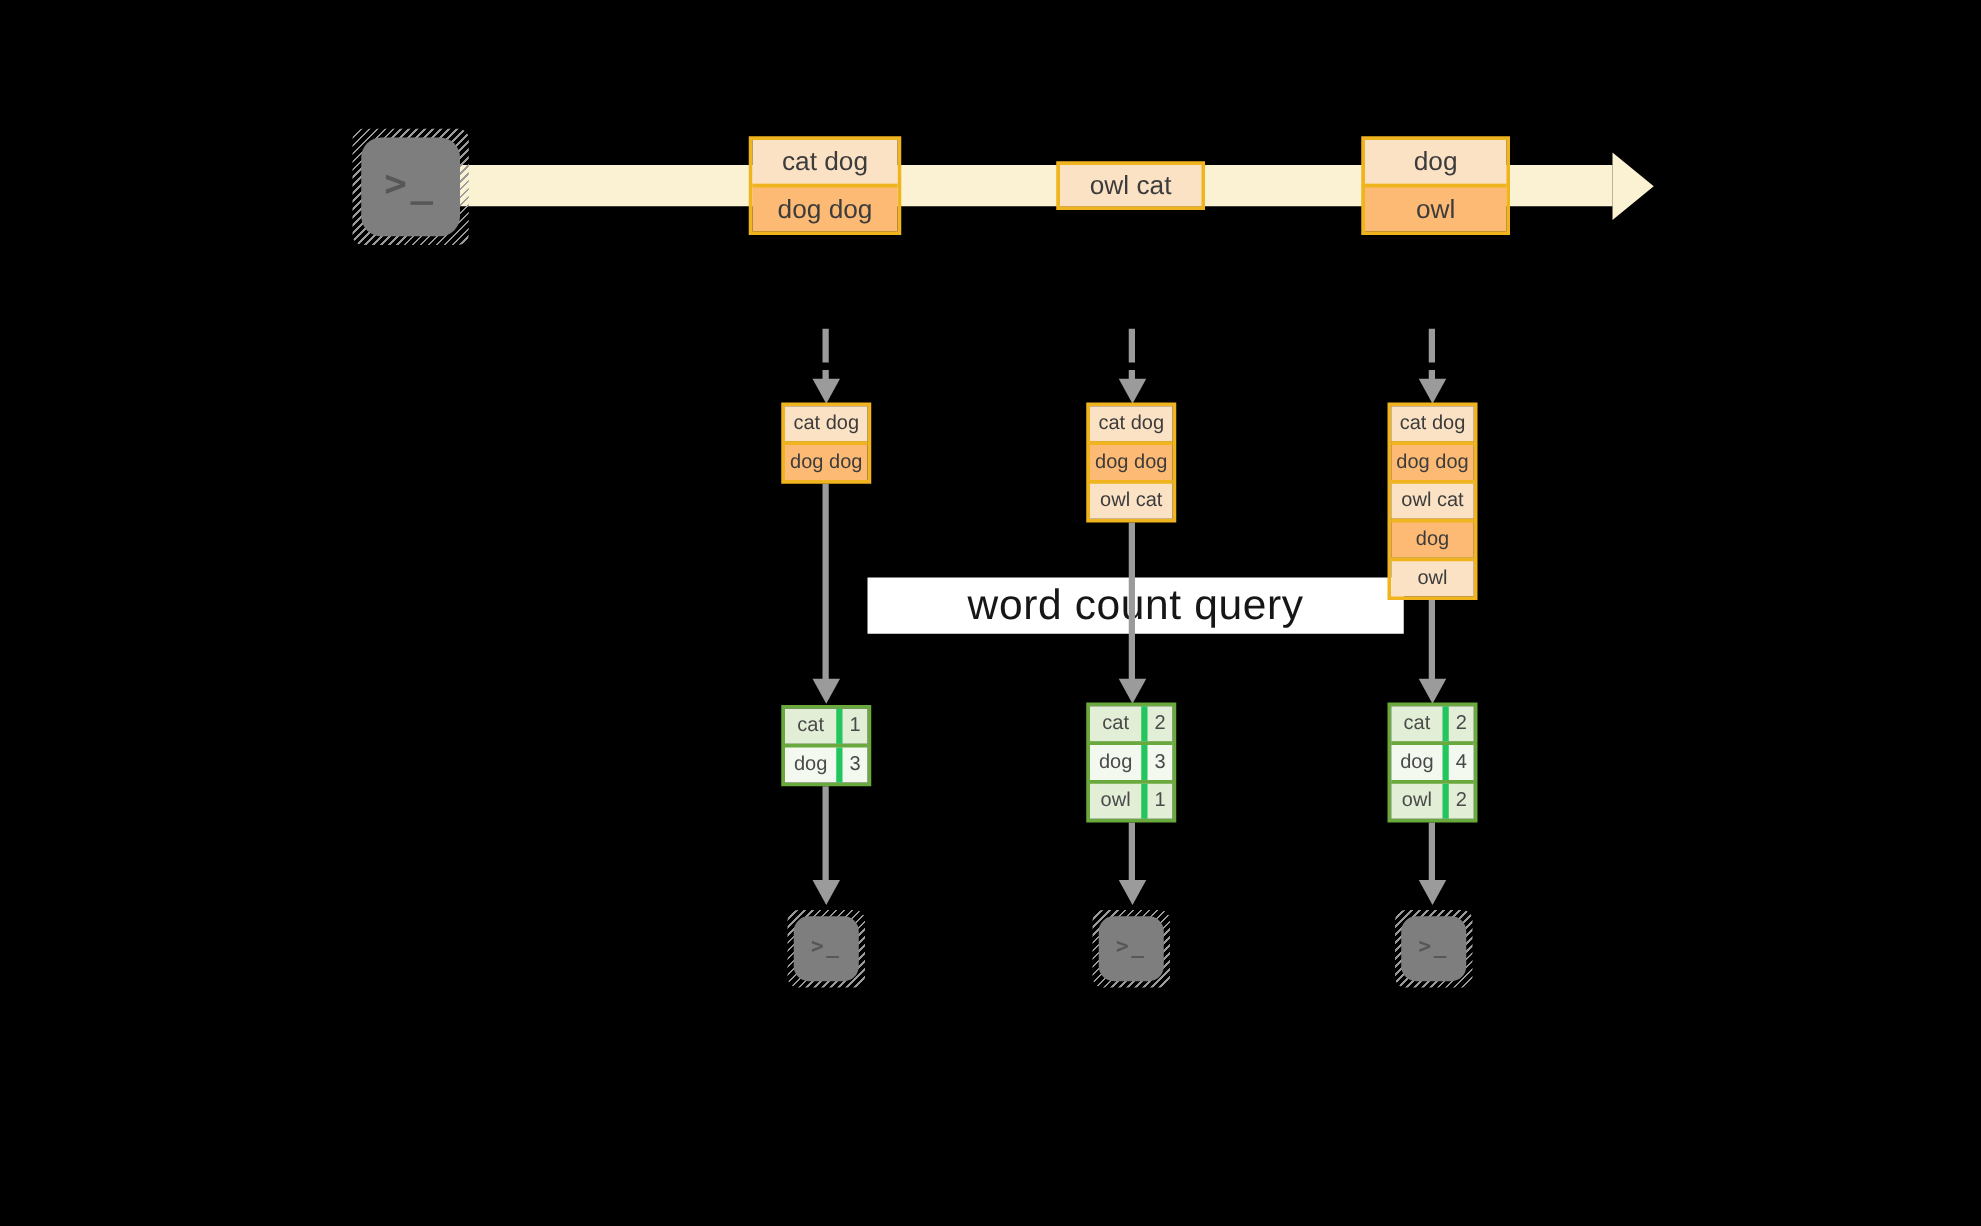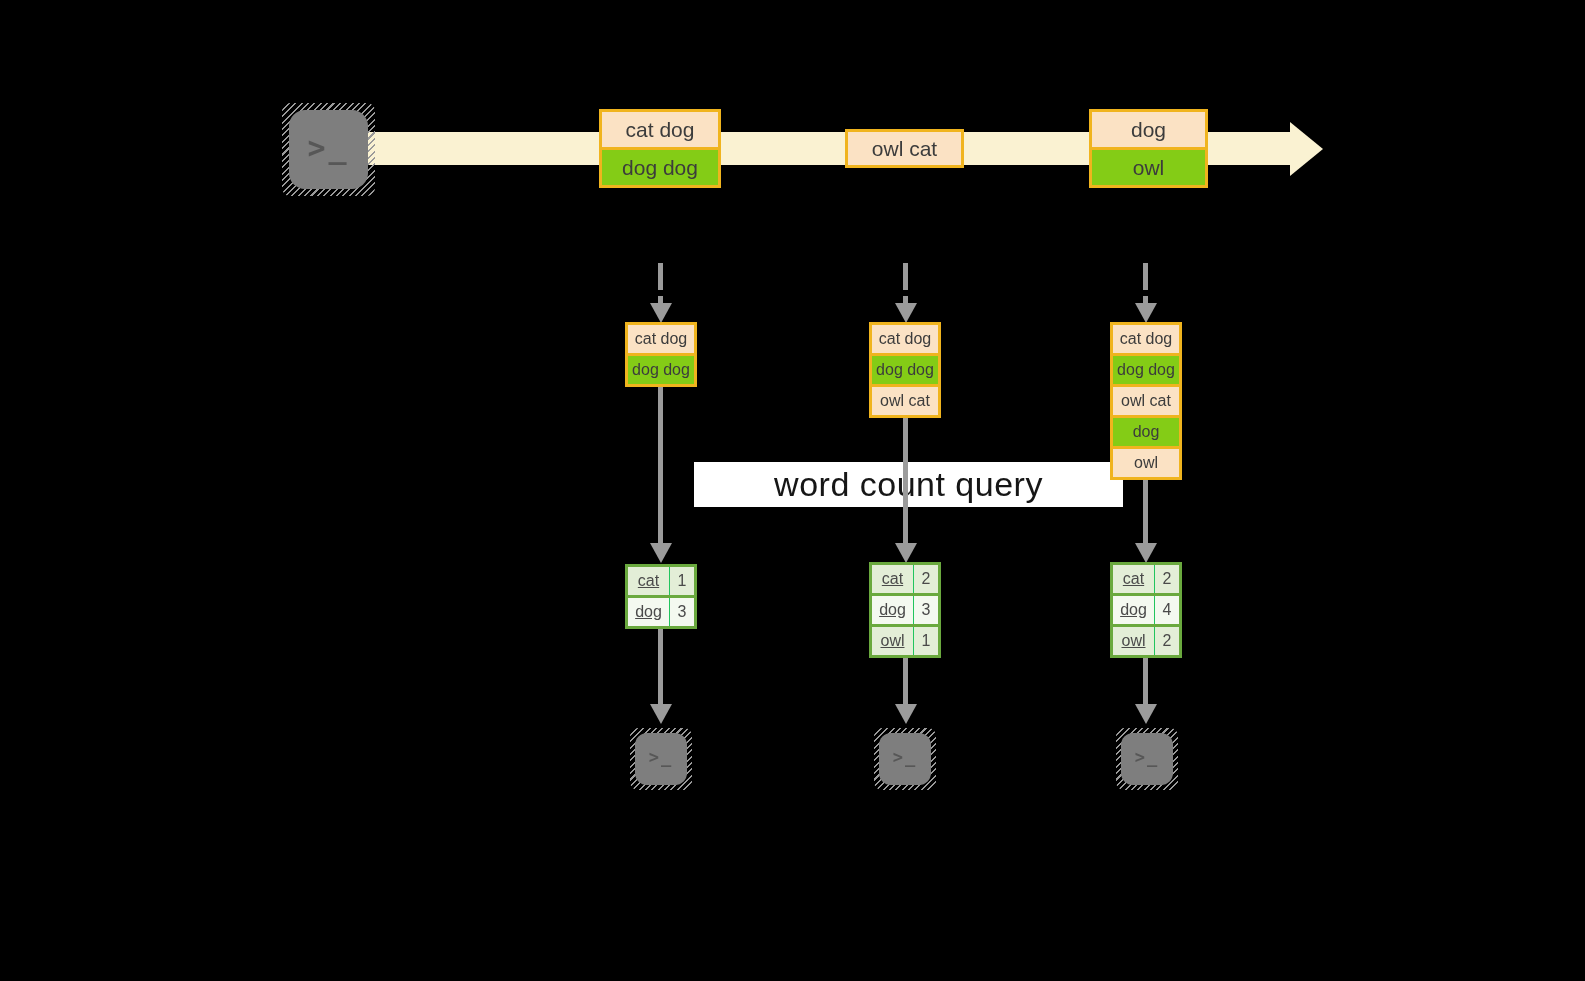--- a/index.html
+++ b/index.html
@@ -33,21 +33,21 @@
     position:absolute;left:1290px;top:122px;width:0;height:0;z-index:0;
     border-top:27px solid transparent;border-bottom:27px solid transparent;
     border-left:33px solid #faf2d2;
   }
 
   
   .obox{position:absolute;border:3px solid #f0b41e;z-index:3;}
   .obox .orow{display:flex;align-items:center;justify-content:center;color:#3c3c3c;}
   .obox .orow + .orow{border-top:3px solid #f0b41e;}
   .fill-a{background:#fbe2c4;}
-  .fill-b{background:#84cc16;}
+  .fill-b{background:#fdba74;}
   .ebox{width:116px;}
   .ebox .orow{height:35px;font-size:21px;}
   .ebox1{left:599px;top:109px;}
   .ebox2{left:845px;top:129px;width:113px;}
   .ebox2 .orow{height:33px;}
   .ebox3{left:1089px;top:109px;width:113px;}
   .stack{width:66px;}
   .stack .orow{height:28px;font-size:16px;}
   .stack1{left:625px;top:322px;}
   .stack2{left:869px;top:322px;}
@@ -67,21 +67,21 @@
     position:absolute;left:694px;top:462px;width:429px;height:45px;background:#ffffff;z-index:1;
     display:flex;align-items:center;justify-content:center;
   }
   .qtext{font-size:34px;font-weight:300;color:#161616;letter-spacing:0.5px;}
 
   
   .gtable{position:absolute;width:66px;border:3px solid #6aa93e;z-index:3;}
   .grow{display:flex;height:28px;}
   .grow + .grow{border-top:3px solid #6aa93e;}
   .gcell{display:flex;align-items:center;justify-content:center;color:#4a4a4a;font-size:16px;}
-  .gword{width:41px;border-right:1px solid #22c55e;text-decoration:underline;}
+  .gword{width:41px;border-right:5px solid #22c55e;}
   .gnum{flex:1;}
   .g-a{background:#e3eed7;}
   .g-b{background:#f4f9f0;}
   .t1{left:625px;top:564px;}
   .t2{left:869px;top:562px;}
   .t3{left:1110px;top:562px;}
 </style>
 </head>
 <body>
 

